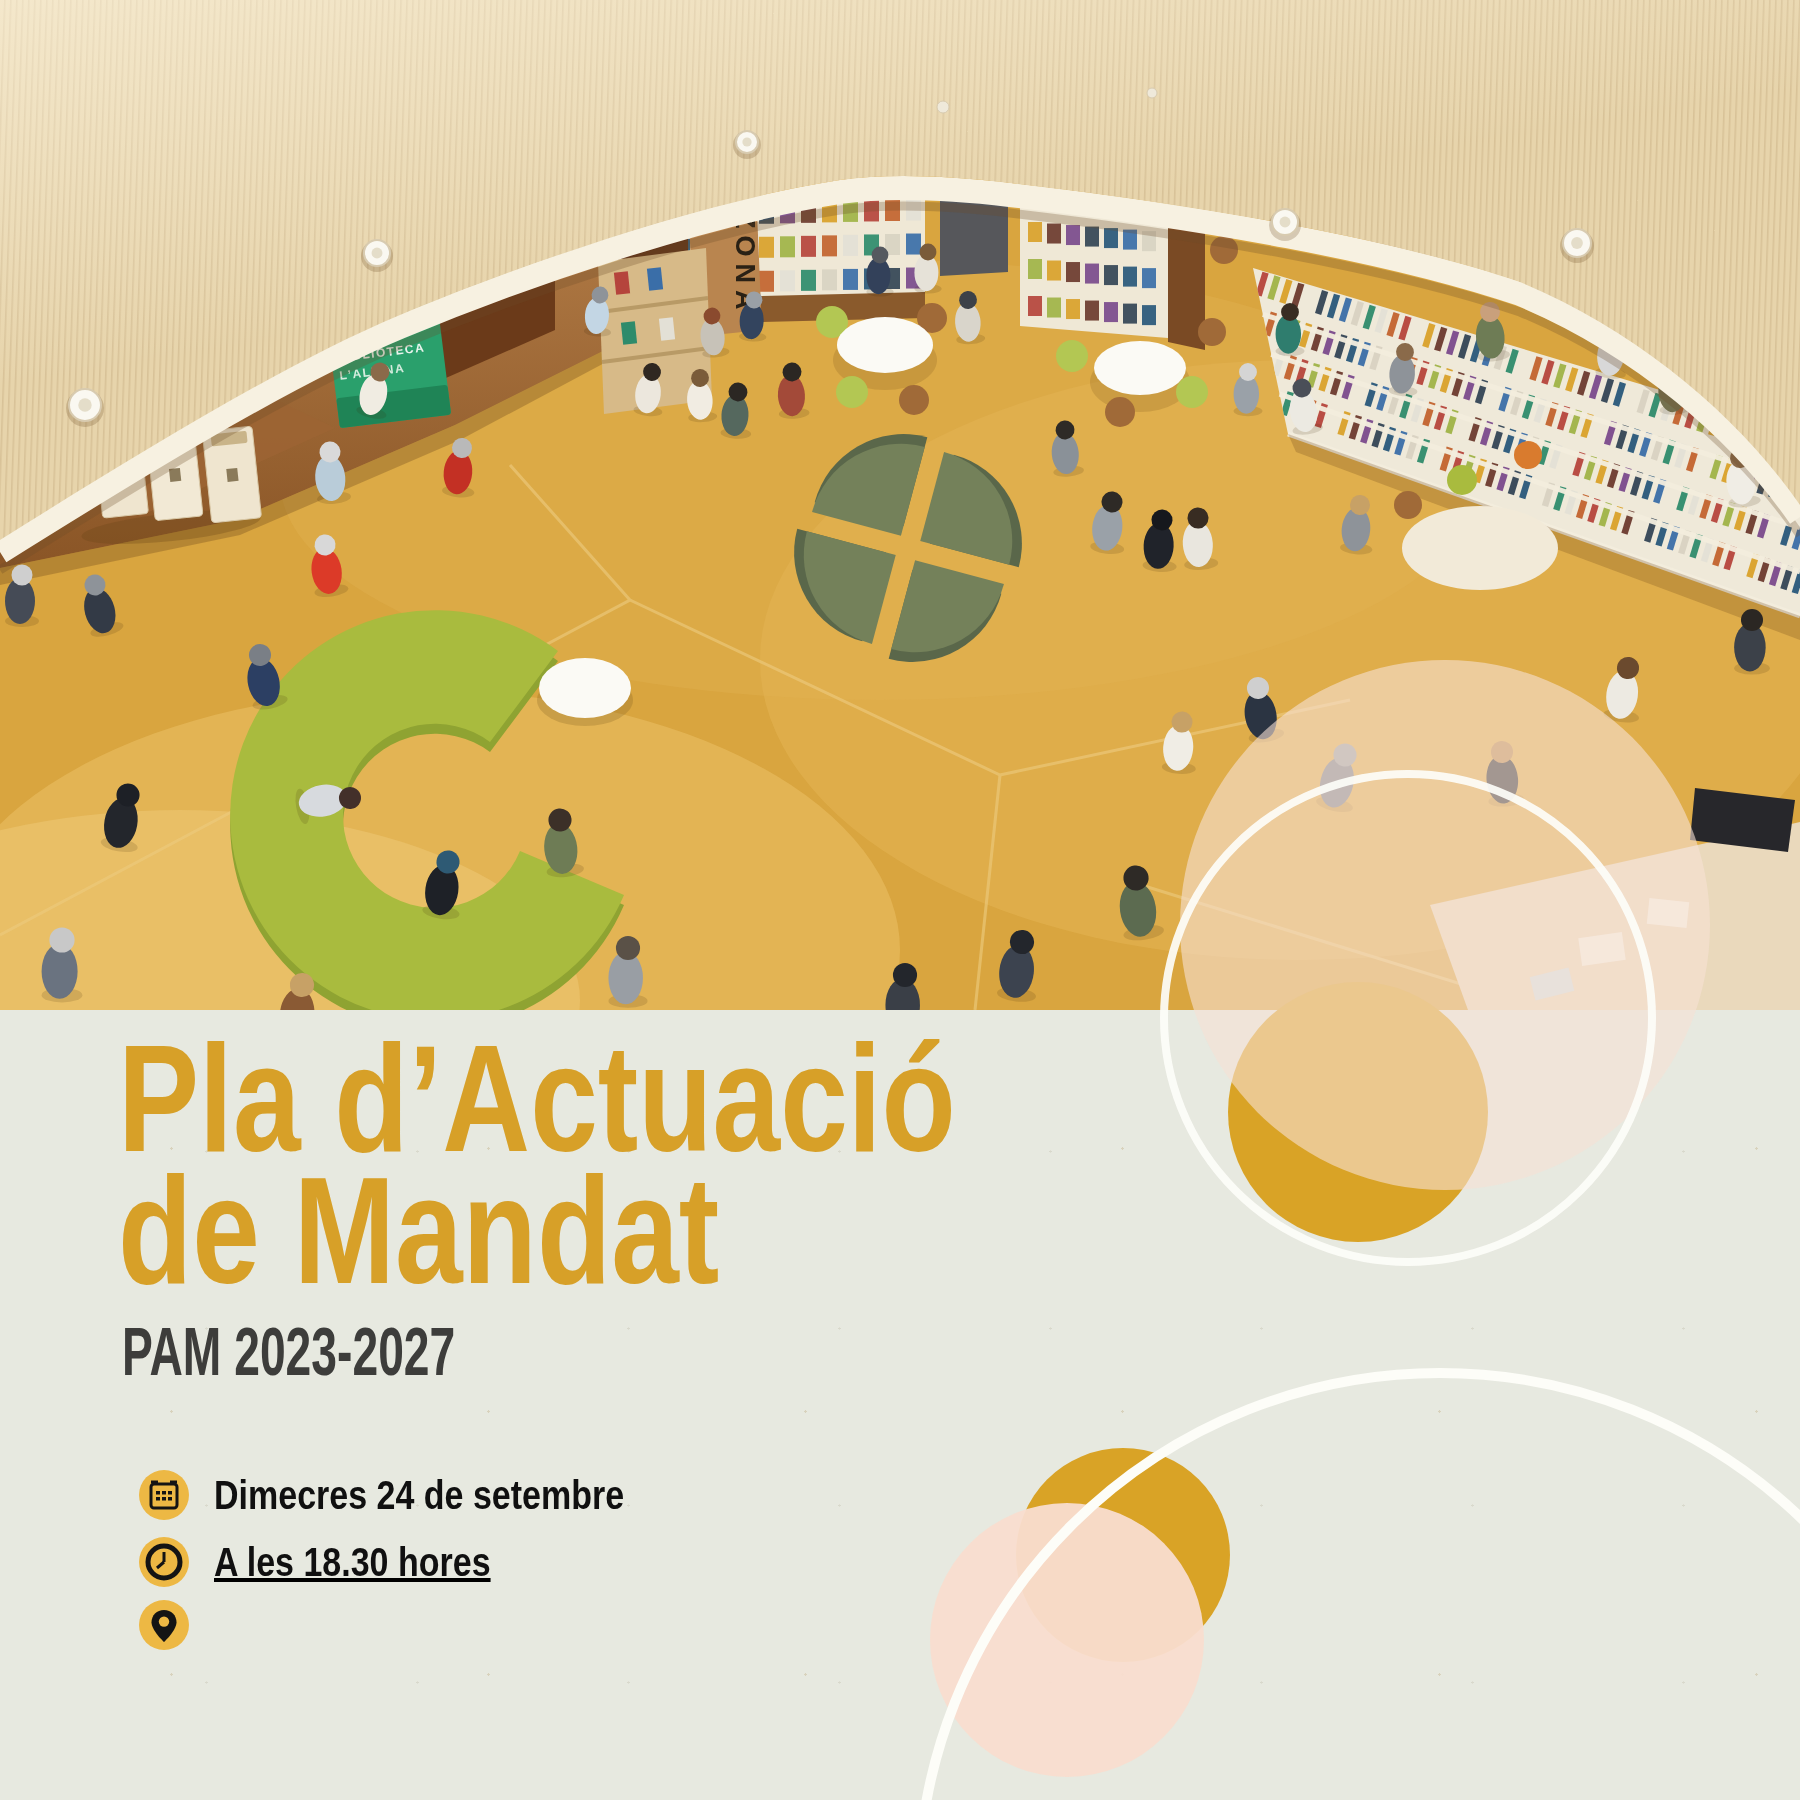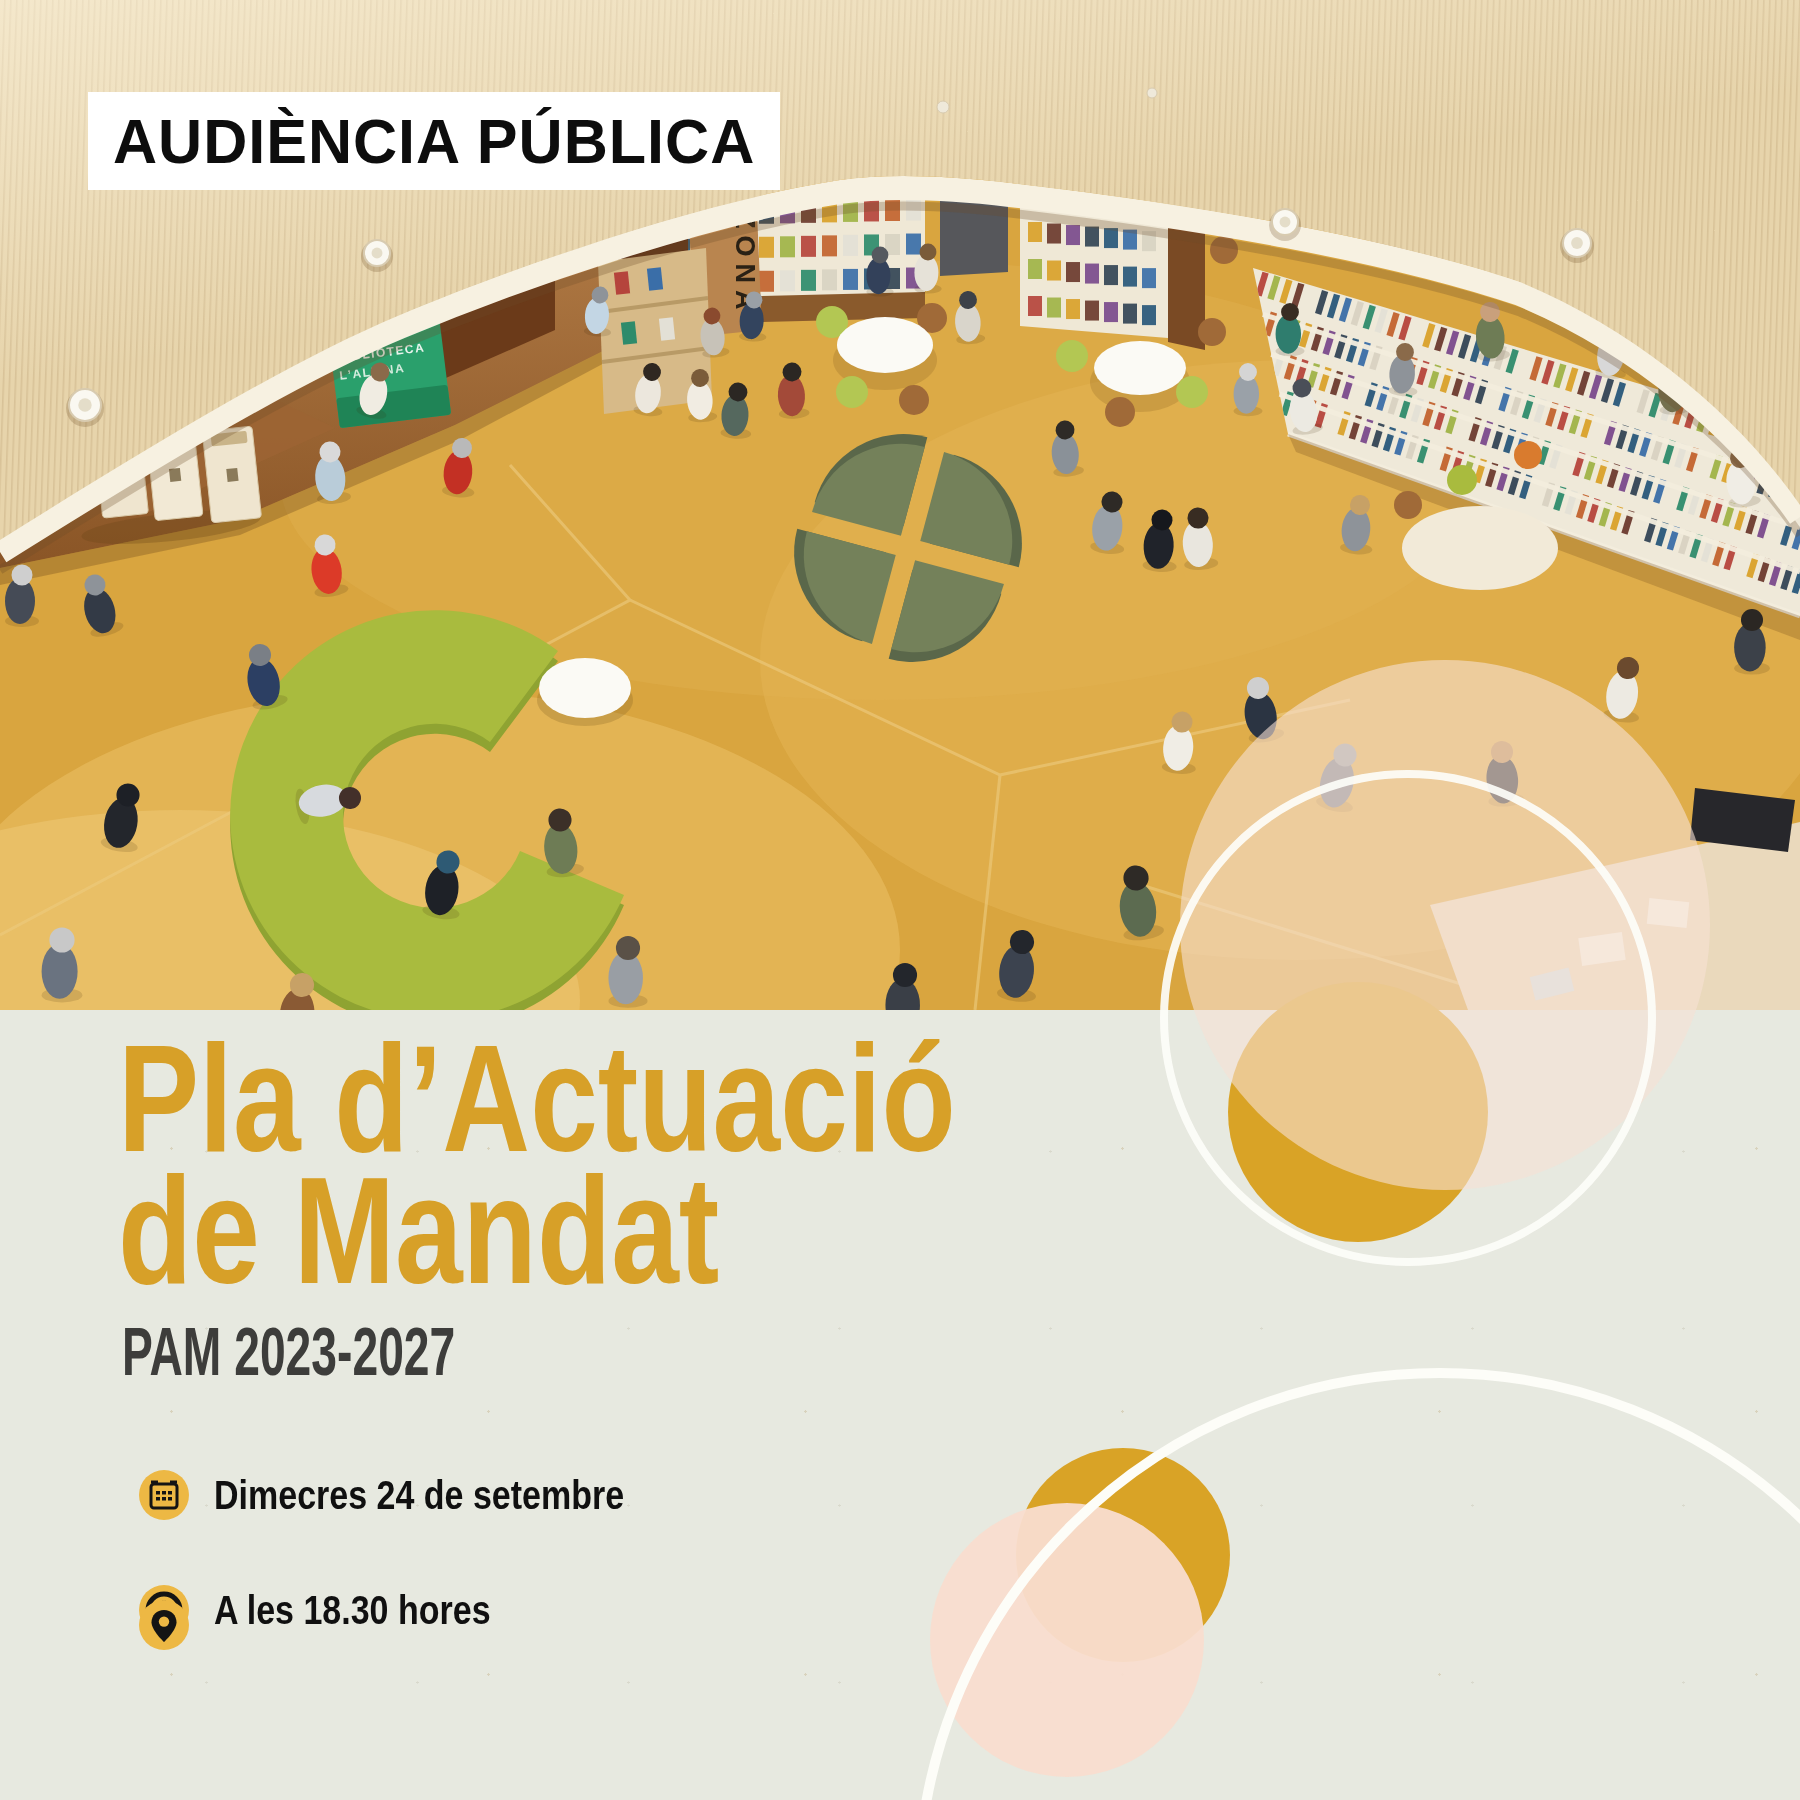--- a/index.html
+++ b/index.html
@@ -33,21 +33,21 @@
   .t1{top:1028px;} .t2{top:1160px;}
   .pam{position:absolute;left:122px;top:1312px;z-index:6;font-weight:700;font-size:68px;
     color:var(--subtitle,#3d3d3b);transform:scaleX(.68);transform-origin:left top;white-space:nowrap;}
   
   .row{position:absolute;left:138px;z-index:6;display:flex;align-items:center;}
   .row .ic{width:52px;height:52px;flex:0 0 52px;margin-right:24px;}
   .rtext{font-weight:700;font-size:40px;line-height:48px;color:#101010;
     transform:scaleX(.85);transform-origin:left top;white-space:nowrap;}
   .rnote{font-weight:400;font-size:34px;line-height:46px;color:#1a1a1a;
     transform:scaleX(.78);transform-origin:left top;white-space:nowrap;}
-  .r1{top:1469px;} .r2{top:1584px;} .r3{top:1599px;}
+  .r1{top:1469px;} .r2{top:1536px;text-decoration:underline;} .r3{top:1599px;}
 </style>
 </head>
 <body>
 
 <div class="poster">
 
   <svg class="photo" viewBox="0 0 1800 1010" aria-hidden="true">
     <defs>
       <pattern id="slats" width="6" height="12" patternUnits="userSpaceOnUse" patternTransform="rotate(2)">
         <rect width="6" height="12" fill="#e7d4ab"></rect>
@@ -707,23 +707,20 @@
 
   <div class="circ c-gold1"></div>
   <div class="circ c-pink1"></div>
   <div class="circ c-white1"></div>
   <div class="circ c-gold2"></div>
   <div class="circ c-pink2"></div>
   <div class="circ c-white2"></div>
 
   <div class="paper"></div>
 
-  <div class="badge">
-    <span>AUDIÈNCIA PÚBLICA</span>
-  </div>
 
   <div class="t t1">Pla d’Actuació</div>
   <div class="t t2">de Mandat</div>
   <div class="pam">PAM 2023-2027</div>
 
   <div class="row r1">
     <svg class="ic" viewBox="0 0 52 52">
       <circle cx="26" cy="26" r="25" fill="var(--icon-gold,#edb844)"></circle>
       <rect x="13" y="15" width="26" height="24" rx="3" fill="none" stroke="#141414" stroke-width="3"></rect>
       <line x1="13" y1="13" x2="20" y2="13" stroke="#141414" stroke-width="3"></line>

